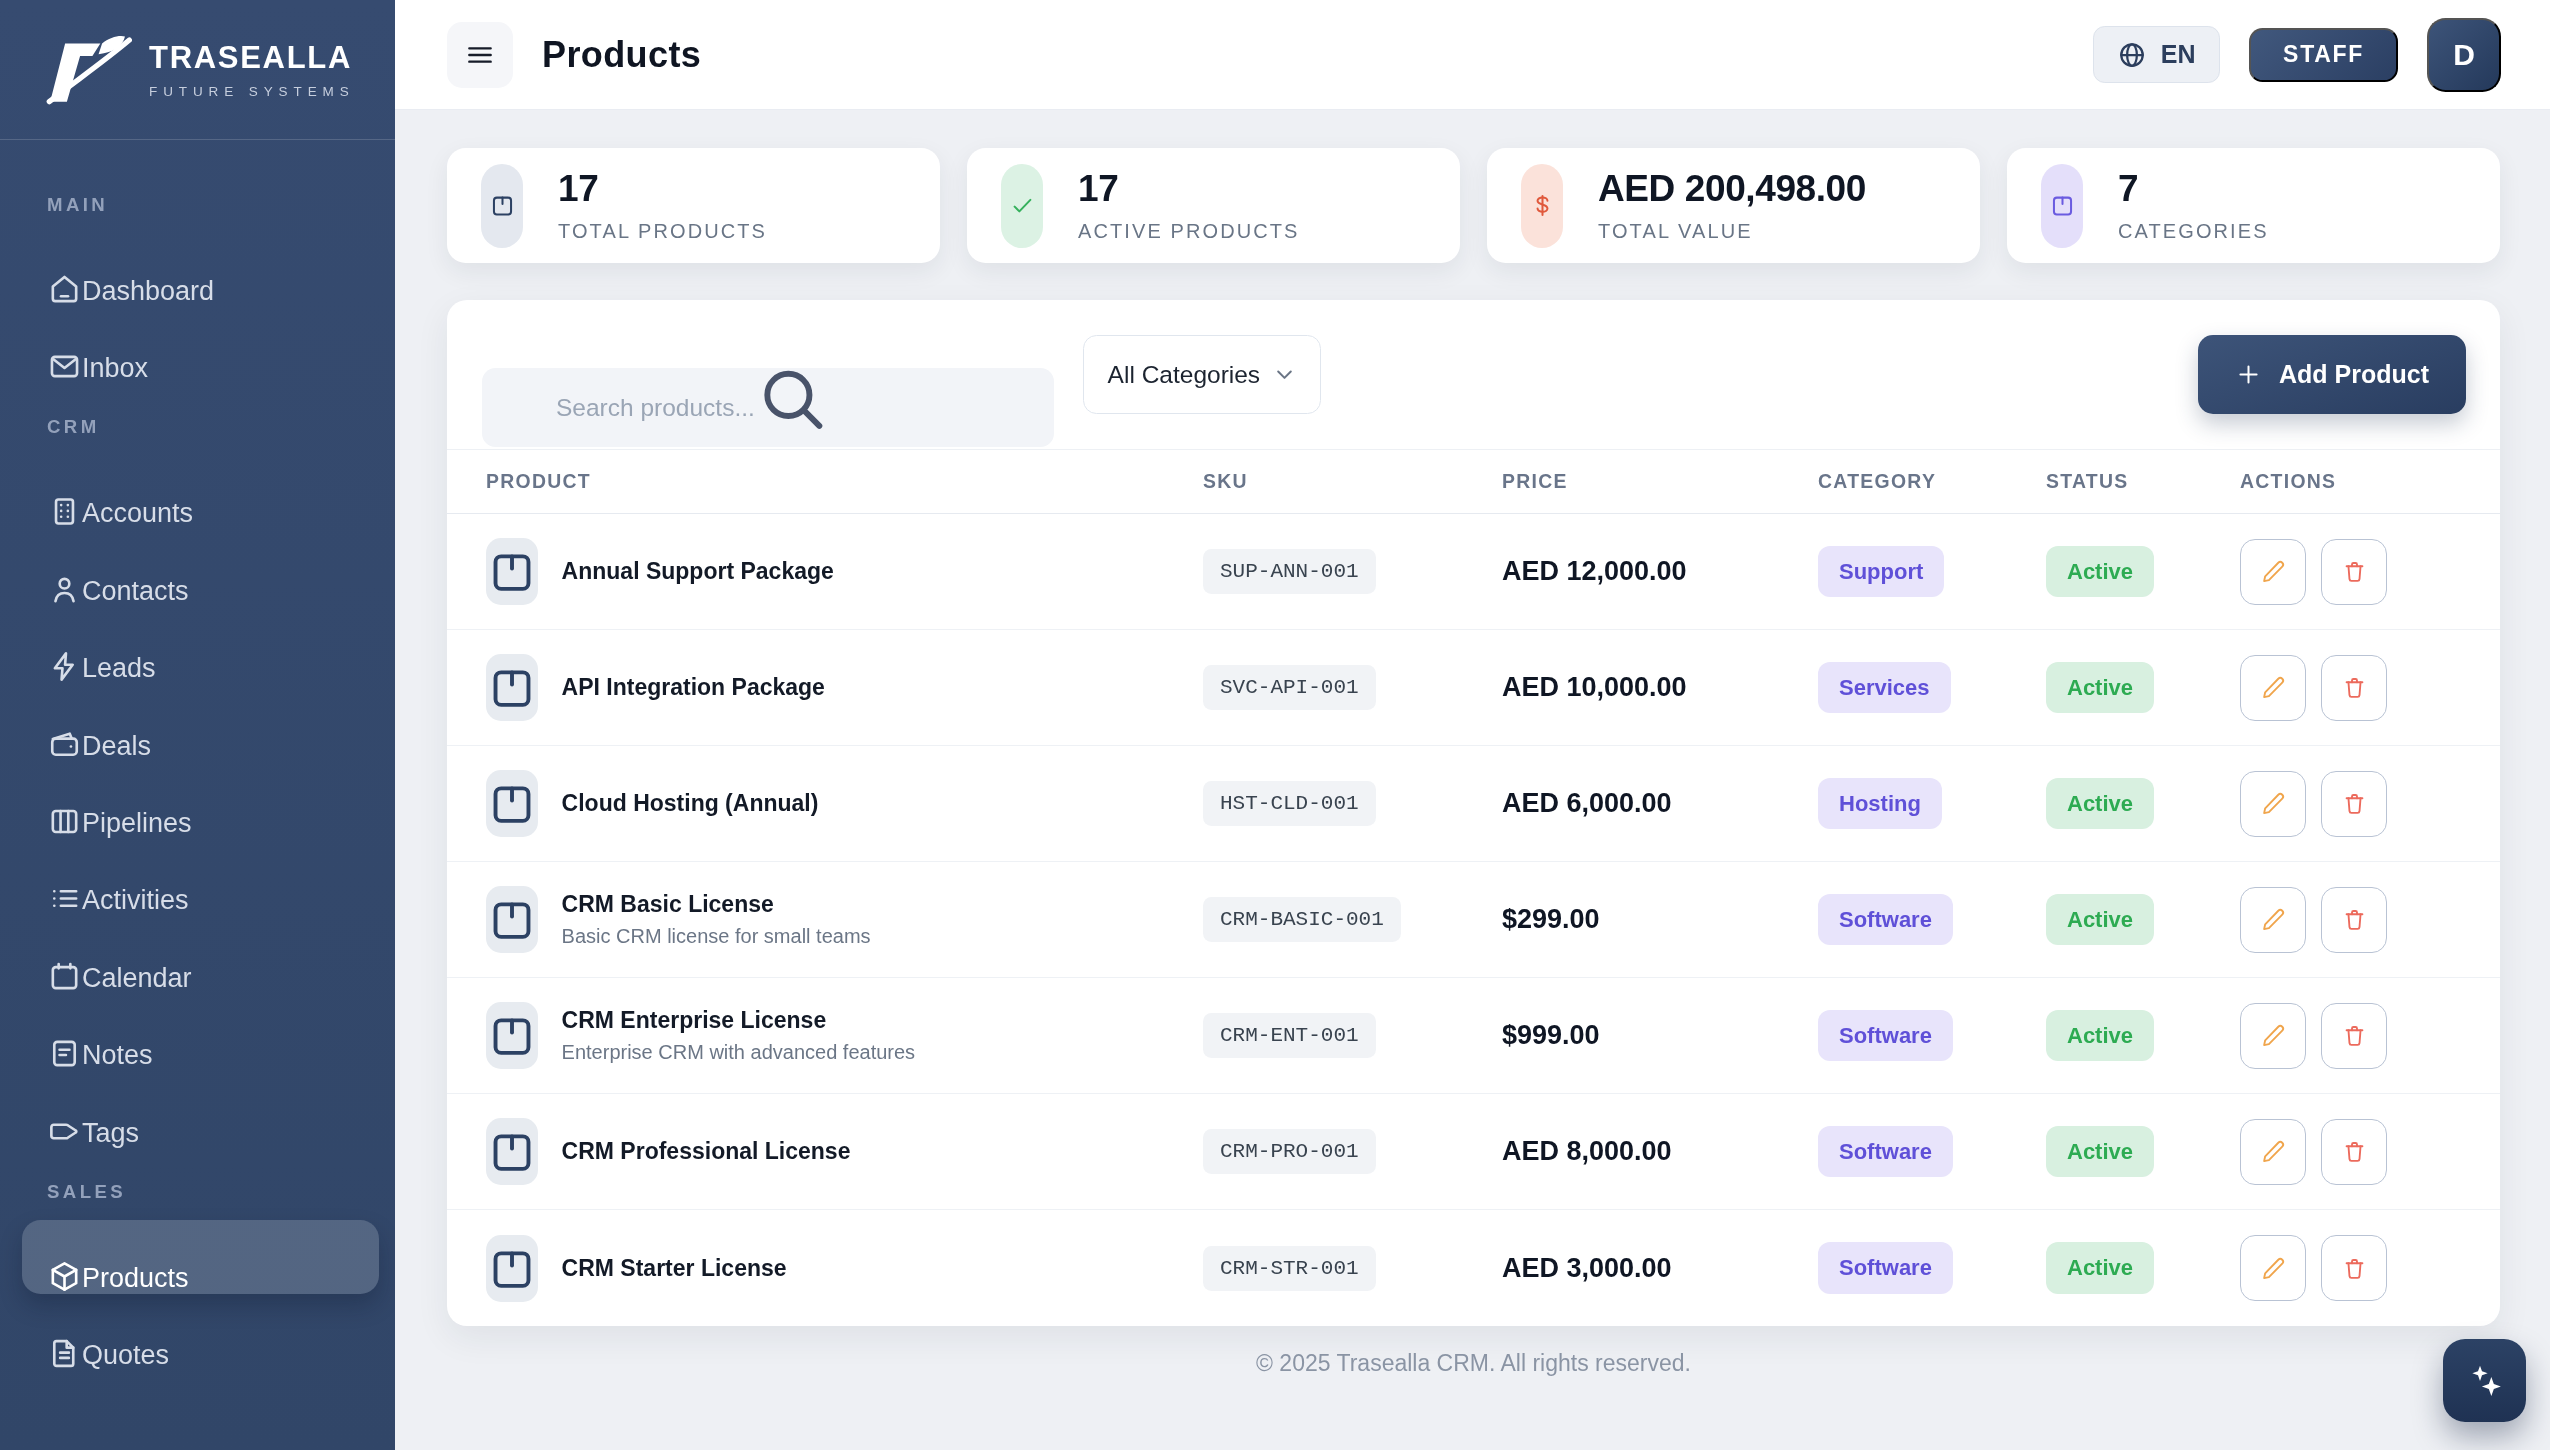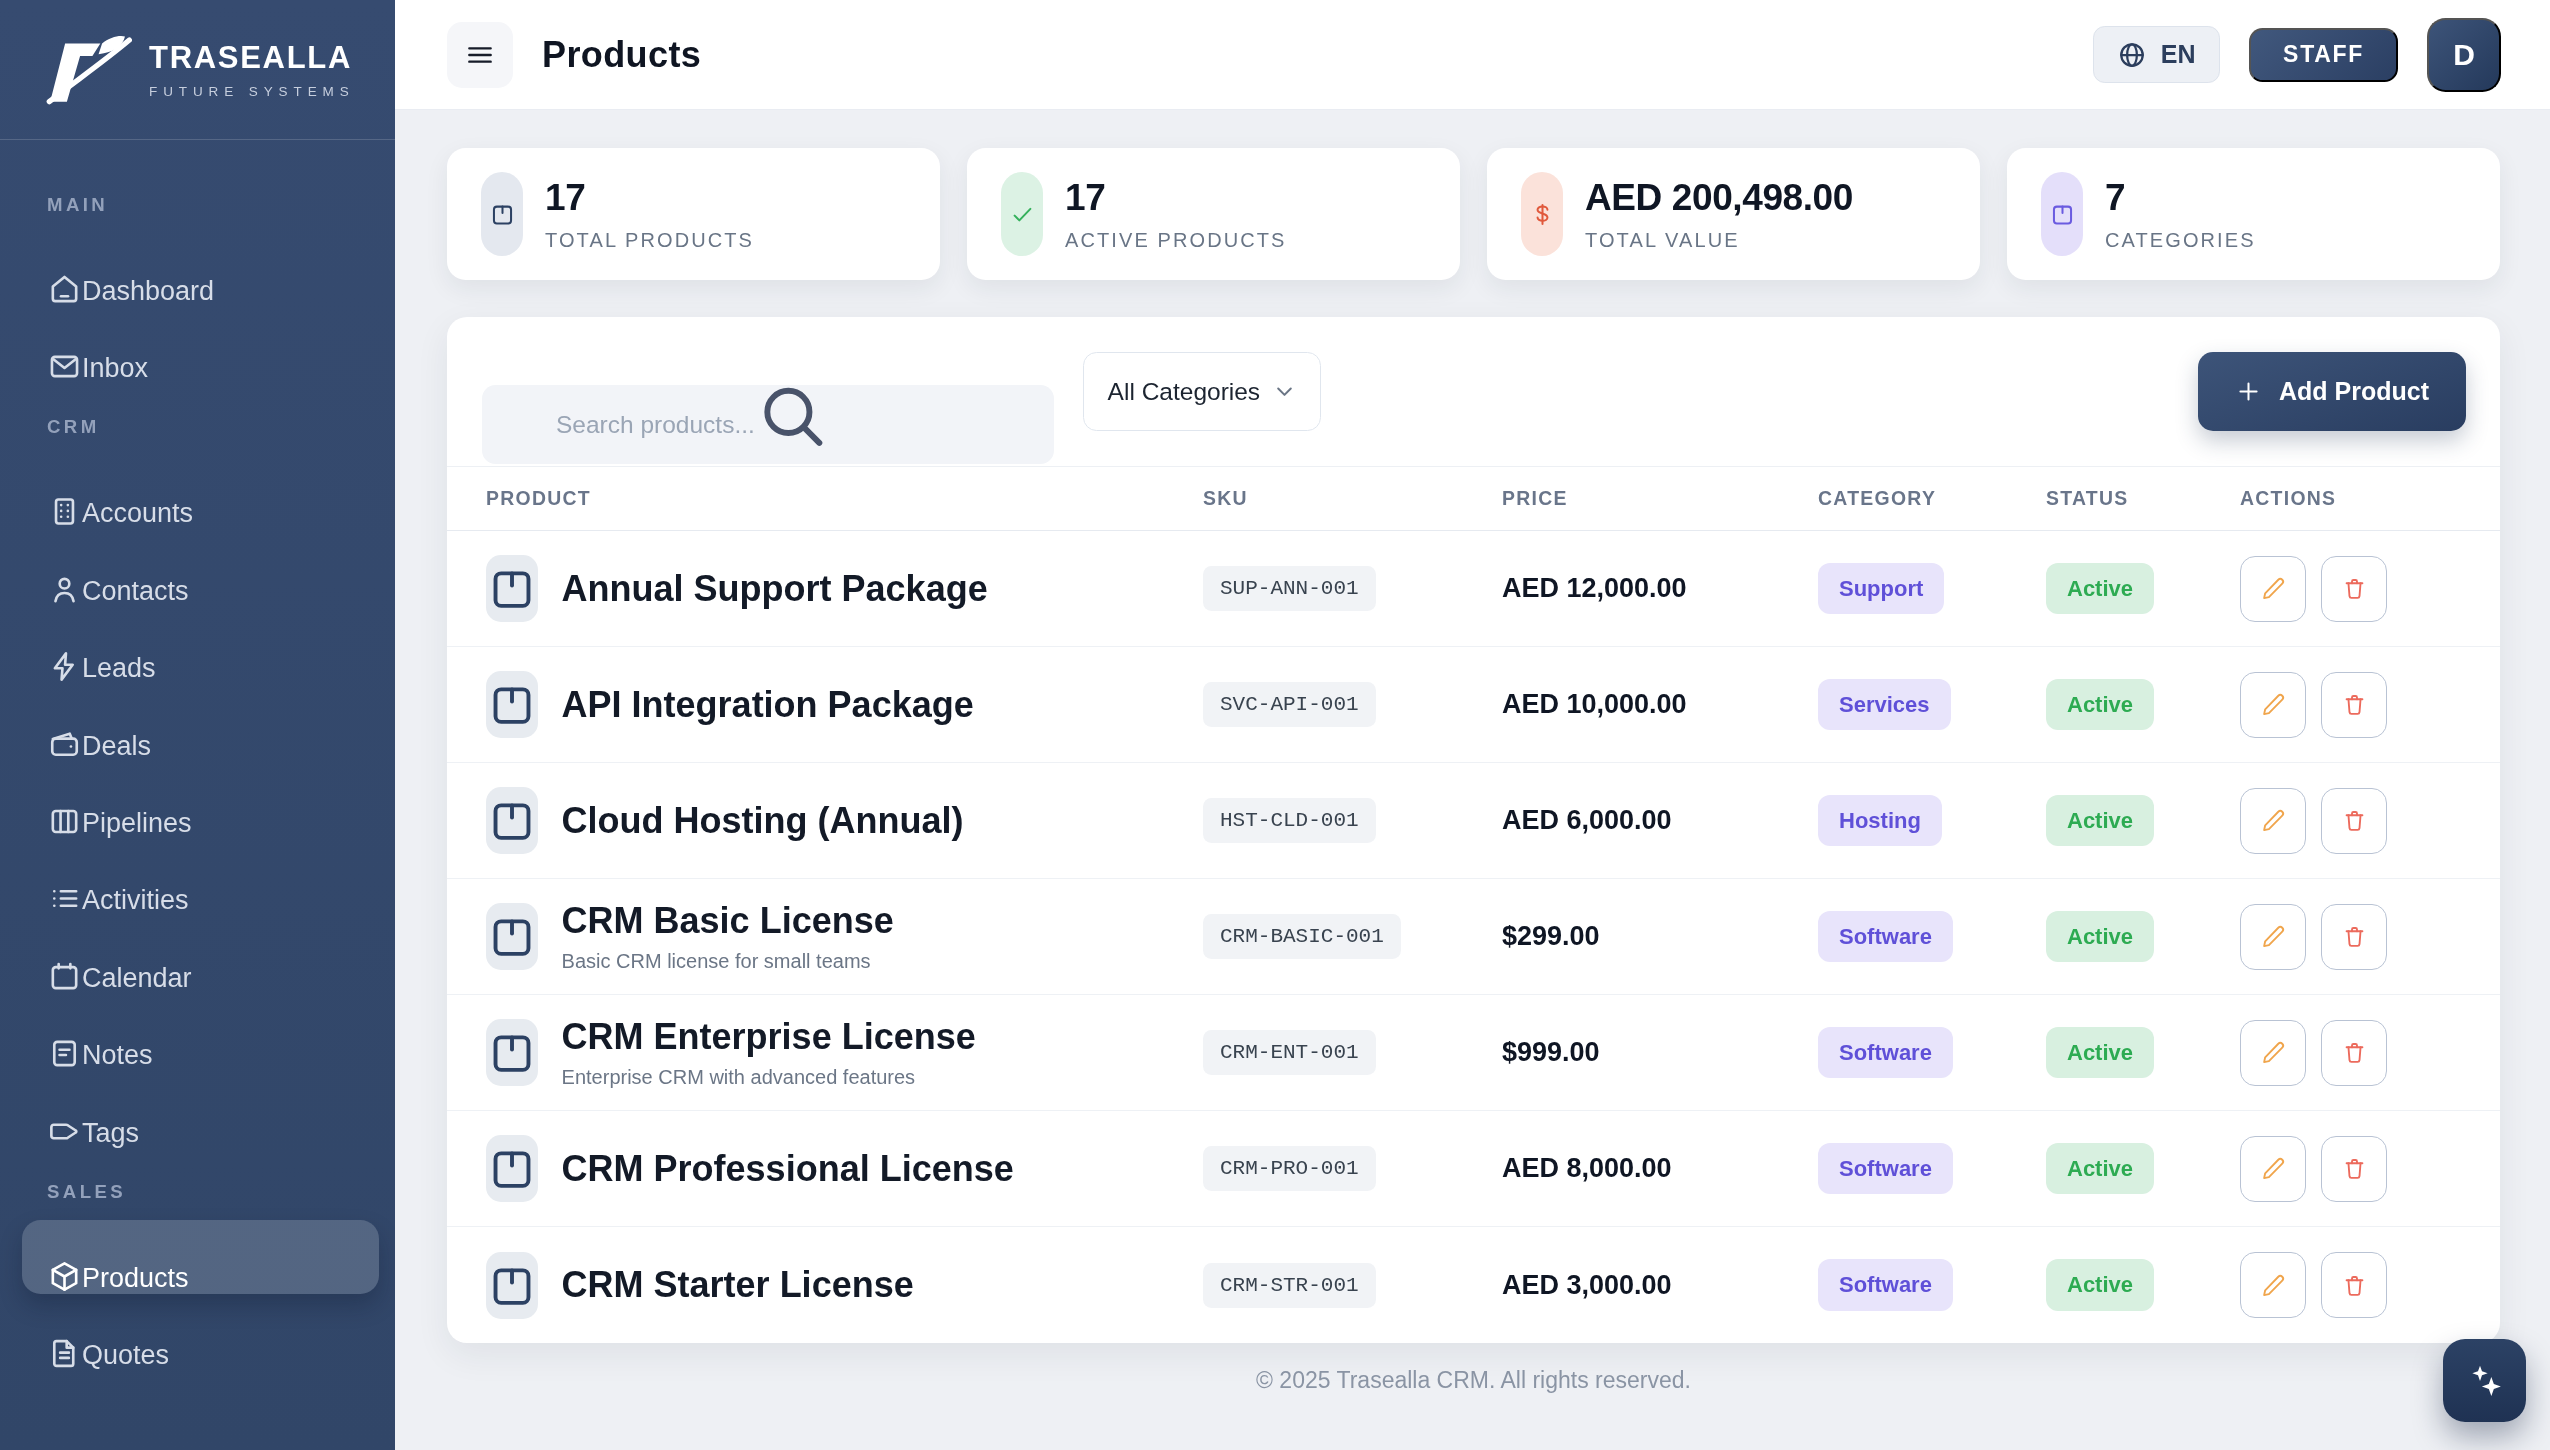--- a/index.html
+++ b/index.html
@@ -28,21 +28,21 @@
   .topbar .spacer { flex:1; }
   .lang-pill { display:flex; align-items:center; gap:13.5px; background:#edf0f5; border:0.8px solid #dde3ec; border-radius:11.8px; padding:0 23.6px; height:57px; font-size:25px; font-weight:600; color:#2c3e5d; cursor:pointer; }
   .lang-pill svg { width:30px; height:30px; }
   .staff-badge { height:54px; display:flex; align-items:center; padding:0 32px; border-radius:13.5px; background:linear-gradient(135deg,#41587d,#2b3f63); color:#ffffff; font-size:23px; font-weight:700; letter-spacing:1.7px; cursor:pointer; }
   .avatar { width:74px; height:74px; border-radius:18.6px; background:linear-gradient(135deg,#3d5479,#24395b); color:#ffffff; font-size:30px; font-weight:700; display:flex; align-items:center; justify-content:center; cursor:pointer; }
 
   .content { flex:1; padding:38px 50px 0 52px; overflow:hidden; display:flex; flex-direction:column; }
 
   
   .stats { display:grid; grid-template-columns:repeat(4,1fr); gap:27px; margin-bottom:37px; }
-  .stat-card { background:#ffffff; border-radius:18.6px; padding:10px 34px; display:flex; align-items:center; gap:22px; box-shadow:0 8.4px 25px rgba(30,41,59,.07); height:132px; }
+  .stat-card { background:#ffffff; border-radius:18.6px; padding:10px 34px; display:flex; align-items:center; gap:35px; box-shadow:0 8.4px 25px rgba(30,41,59,.07); height:115px; }
   .stat-tile { width:42px; height:84px; border-radius:22px; display:flex; align-items:center; justify-content:center; flex:none; }
   .stat-tile svg { width:27px; height:27px; }
   .stat-value { font-size:37px; font-weight:800; color:#0f1624; letter-spacing:-0.4px; white-space:nowrap; }
   .stat-label { font-size:20px; color:#697586; letter-spacing:2.1px; margin-top:10px; white-space:nowrap; }
 
   
   .panel { background:#ffffff; border-radius:20px; box-shadow:0 11.8px 34px rgba(30,41,59,.07); overflow:hidden; }
   .toolbar { display:flex; align-items:center; padding:35px 34px 35px 35px; }
   .search-wrap { position:relative; width:572px; height:79px; }
   .search-wrap svg { position:absolute; left:25px; top:24.5px; width:30px; height:30px; color:#49536a; }
@@ -54,21 +54,21 @@
   .add-btn svg { width:27px; height:27px; }
 
   .tgrid { display:grid; grid-template-columns:717px 299px 316px 228px 194px 1fr; align-items:center; }
   .thead { padding:20px 34px 20px 39px; border-top:0.8px solid #edf0f4; border-bottom:0.8px solid #e6eaf0; }
   .thead .th { font-size:19.4px; font-weight:700; color:#69758a; letter-spacing:1.3px; }
   .trow { padding:21px 34px 21px 39px; border-bottom:0.8px solid #eef1f5; min-height:116px; }
   .trow:last-child { border-bottom:none; }
   .prod-cell { display:flex; align-items:center; gap:23.6px; }
   .prod-tile { width:52px; height:67px; border-radius:15px; background:#e7ebf0; color:#2c4163; display:flex; align-items:center; justify-content:center; flex:none; }
   .prod-tile svg { width:29px; height:29px; }
-  .prod-name { font-size:36px; font-weight:700; color:#131a27; }
+  .prod-name { font-size:23px; font-weight:700; color:#131a27; }
   .prod-sub { font-size:20px; color:#6b7686; margin-top:7.6px; }
   .sku-chip { display:inline-block; background:#f1f3f6; border-radius:8.4px; padding:11px 17px; font-family:"Liberation Mono", monospace; font-size:21px; color:#39434f; }
   .price { font-size:27px; font-weight:800; color:#0f1624; }
   .chip { display:inline-flex; align-items:center; border-radius:12px; padding:12.7px 21px; font-size:22px; font-weight:700; }
   .chip-cat { background:#e8e4fb; color:#5f50d8; }
   .chip-status { background:#d8f0e0; color:#2dab52; }
   .actions { display:flex; gap:15px; }
   .act-btn { width:66px; height:66px; border-radius:15px; border:1.7px solid #b9c3d4; background:#ffffff; display:flex; align-items:center; justify-content:center; cursor:pointer; }
   .act-btn svg { width:25px; height:25px; }
   .act-edit { color:#f0a54c; }

